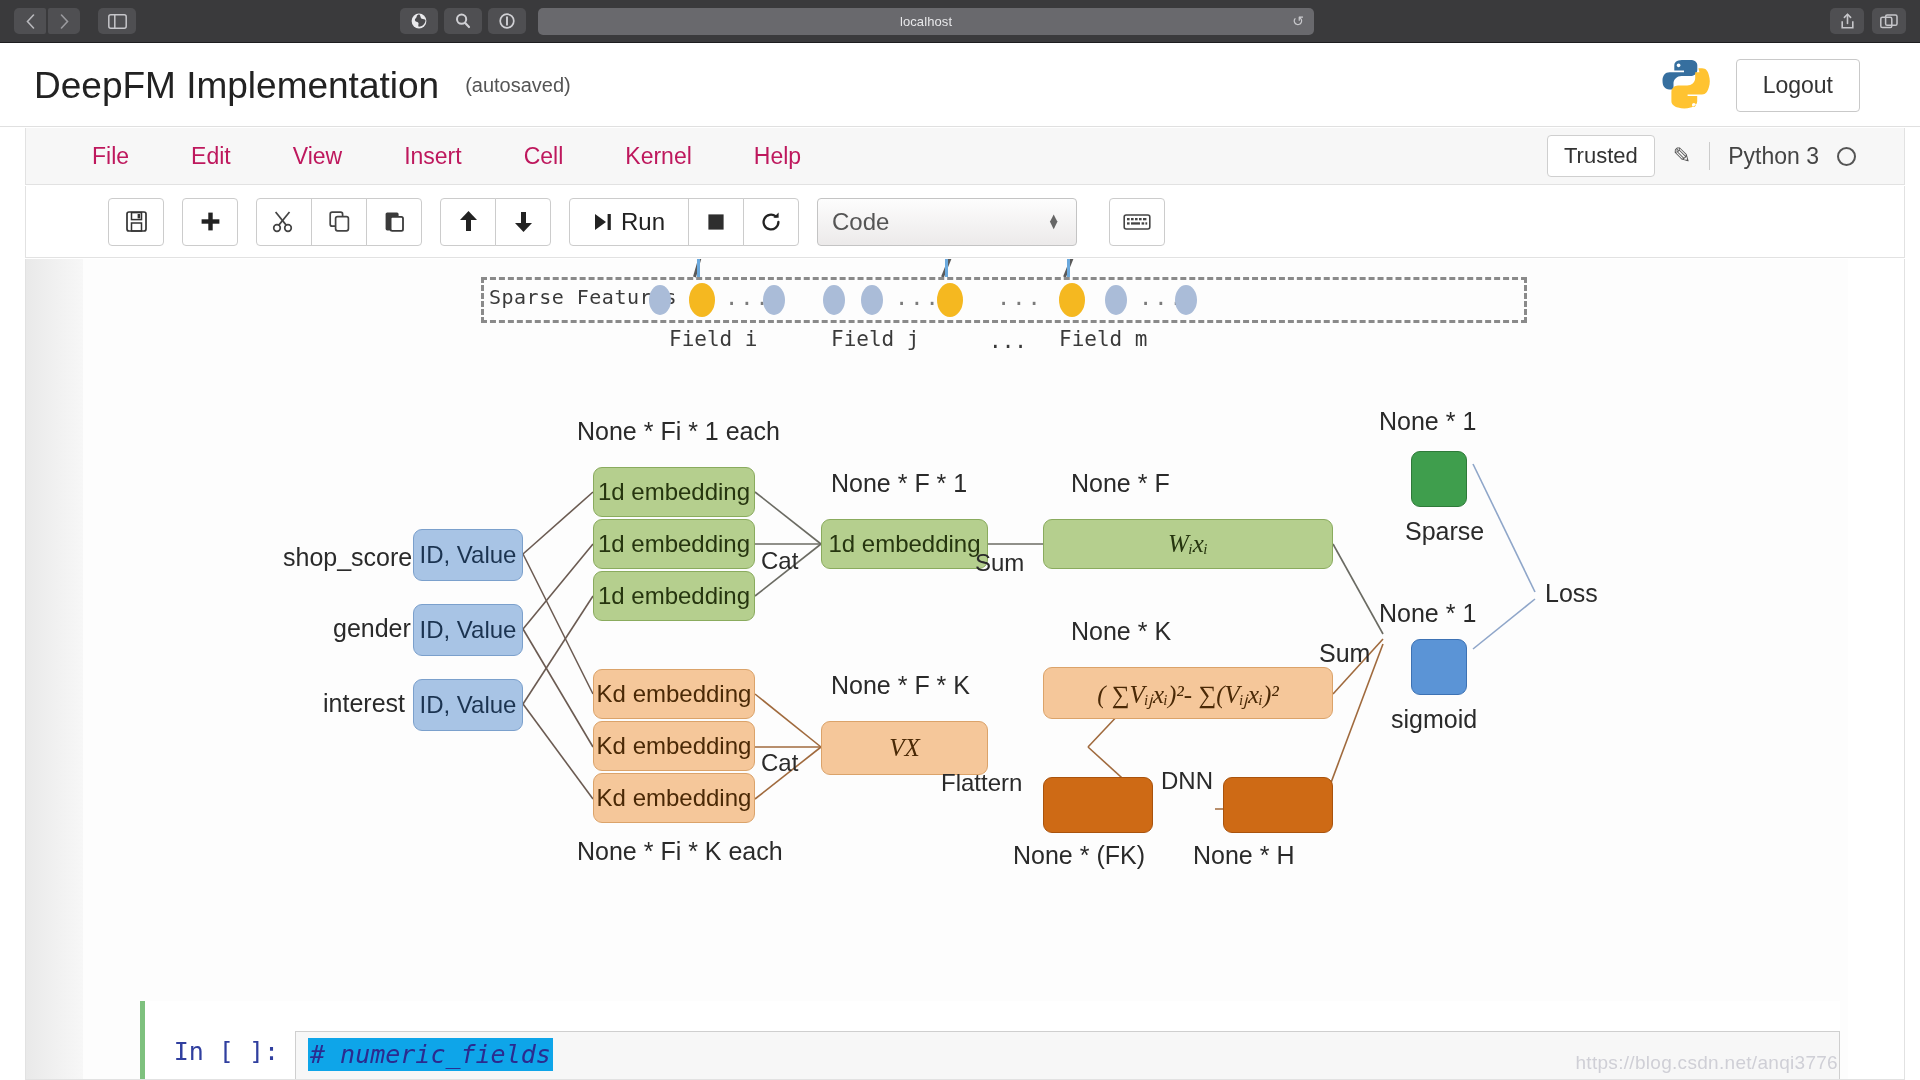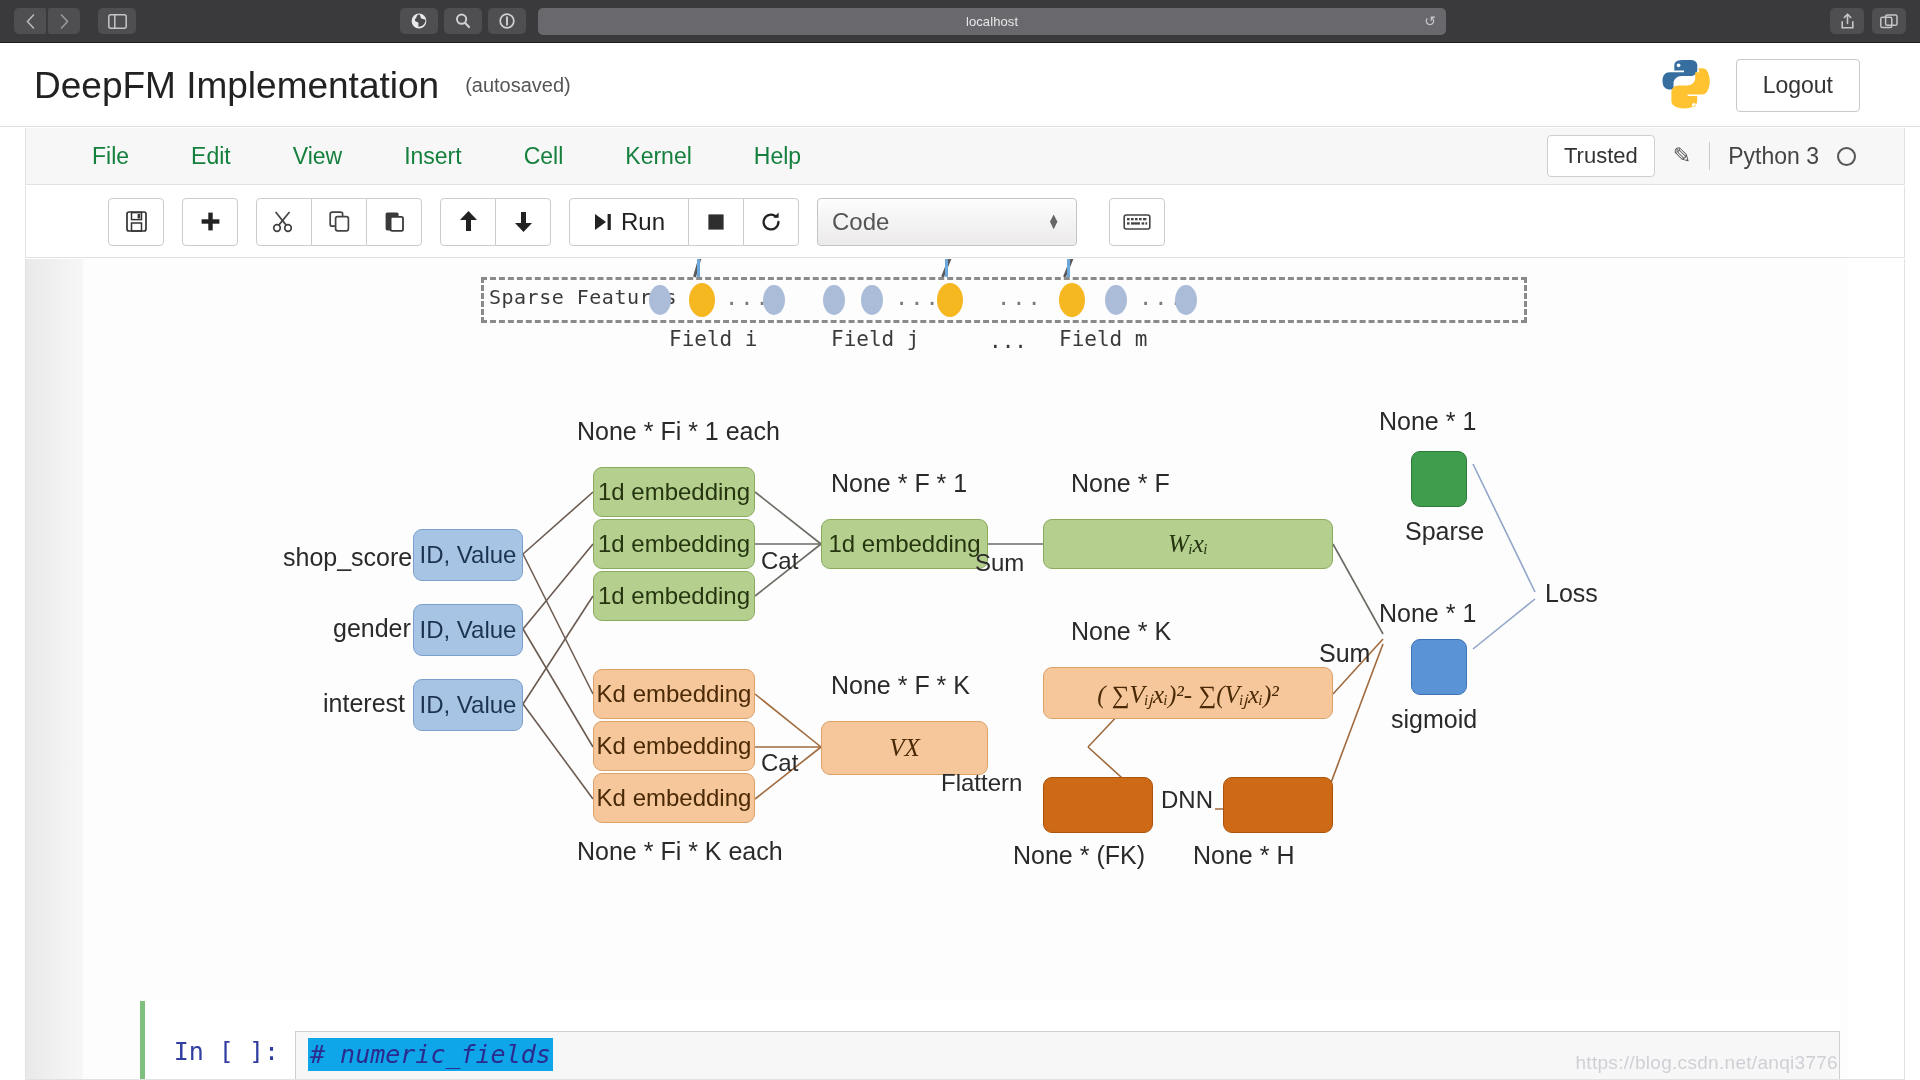--- a/index.html
+++ b/index.html
@@ -24,21 +24,21 @@
     cursor: pointer;
   }
   .navpair { display: flex; gap: 2px; margin-left: 14px; }
   .navpair .chrome-btn { width: 32px; height: 26px; font-size: 15px; }
   .nav-left { border-radius: 5px 2px 2px 5px; }
   .nav-right { border-radius: 2px 5px 5px 2px; }
   .sidebar-toggle { width: 38px; height: 26px; margin-left: 18px; }
   .toolset-mid { display: flex; gap: 6px; margin-left: 264px; }
   .toolset-mid .chrome-btn { width: 38px; height: 26px; }
   .url-field {
-    flex: 0 0 auto; width: 908px; height: 27px; margin-left: 12px;
+    flex: 0 0 auto; width: 776px; height: 27px; margin-left: 12px;
     background: #69696d; border-radius: 5px;
     display: flex; align-items: center; justify-content: center;
     position: relative; cursor: text;
   }
   .url-text { color: #e8e8ea; font-size: 13px; letter-spacing: .1px; }
   .reload-ico {
     position: absolute; right: 10px; top: 50%; transform: translateY(-50%);
     color: #c9c9cd; font-size: 14px;
   }
   .chrome-right { margin-left: auto; display: flex; gap: 8px; margin-right: 14px; }
@@ -67,21 +67,21 @@
     padding: 12px 26px; font-size: 23px; color: #333; cursor: pointer;
   }
 
   
   .jp-menubar {
     position: absolute; top: 128px; left: 25px; width: 1880px; height: 57px;
     background: #f7f7f7; border: 1px solid #e2e2e2; border-top: none;
     display: flex; align-items: center;
   }
   .menu-item {
-    font-size: 23px; color: #15803d; padding: 6px 22px; margin-left: 18px; cursor: pointer;
+    font-size: 23px; color: #be185d; padding: 6px 22px; margin-left: 18px; cursor: pointer;
   }
   .menu-item:first-child { margin-left: 44px; }
   .menu-right { margin-left: auto; display: flex; align-items: center; gap: 18px; margin-right: 48px; }
   .trusted-badge {
     border: 1px solid #cfcfcf; border-radius: 4px; background: #fff;
     padding: 7px 16px; font-size: 22px; color: #333; cursor: pointer;
   }
   .pencil-ico { font-size: 22px; color: #555; cursor: pointer; }
   .menu-sep { width: 1px; height: 28px; background: #ccc; }
   .kernel-name { font-size: 23px; color: #444; }
@@ -518,21 +518,21 @@
           <span class="formula">VX</span>
         </div>
 
         <div class="dlabel" style="left:988px;top:268px;">None * K</div>
         <div class="node n-orange" style="left:960px;top:318px;width:290px;height:52px;">
           <span class="formula">( ∑Vᵢⱼxᵢ)²- ∑(Vᵢⱼxᵢ)²</span>
         </div>
 
         <div class="dlabel small" style="left:858px;top:420px;">Flattern</div>
         <div class="node n-brown" style="left:960px;top:428px;width:110px;height:56px;"></div>
-        <div class="dlabel small" style="left:1078px;top:437px;">DNN</div>
+        <div class="dlabel small" style="left:1078px;top:418px;">DNN</div>
         <div class="node n-brown" style="left:1140px;top:428px;width:110px;height:56px;"></div>
         <div class="dlabel" style="left:930px;top:492px;">None * (FK)</div>
         <div class="dlabel" style="left:1110px;top:492px;">None * H</div>
 
         <div class="dlabel" style="left:1296px;top:58px;">None * 1</div>
         <div class="node n-darkgreen" style="left:1328px;top:102px;width:56px;height:56px;"></div>
         <div class="dlabel" style="left:1322px;top:168px;">Sparse</div>
 
         <div class="dlabel" style="left:1296px;top:250px;">None * 1</div>
         <div class="dlabel" style="left:1236px;top:290px;">Sum</div>

